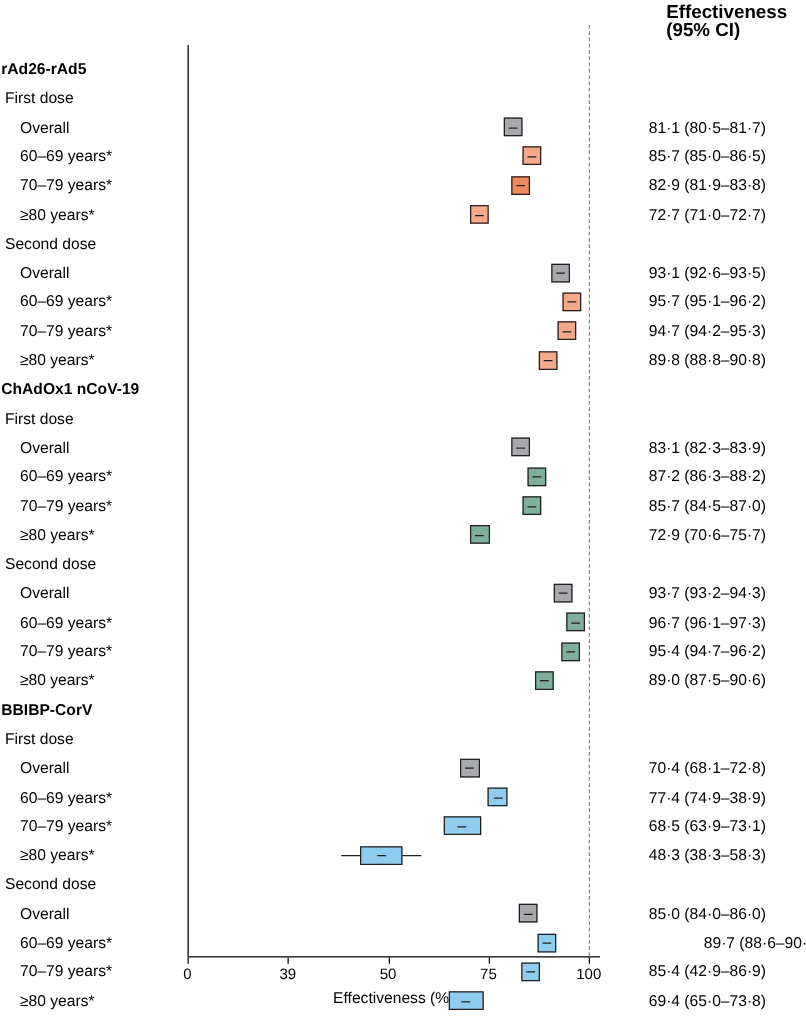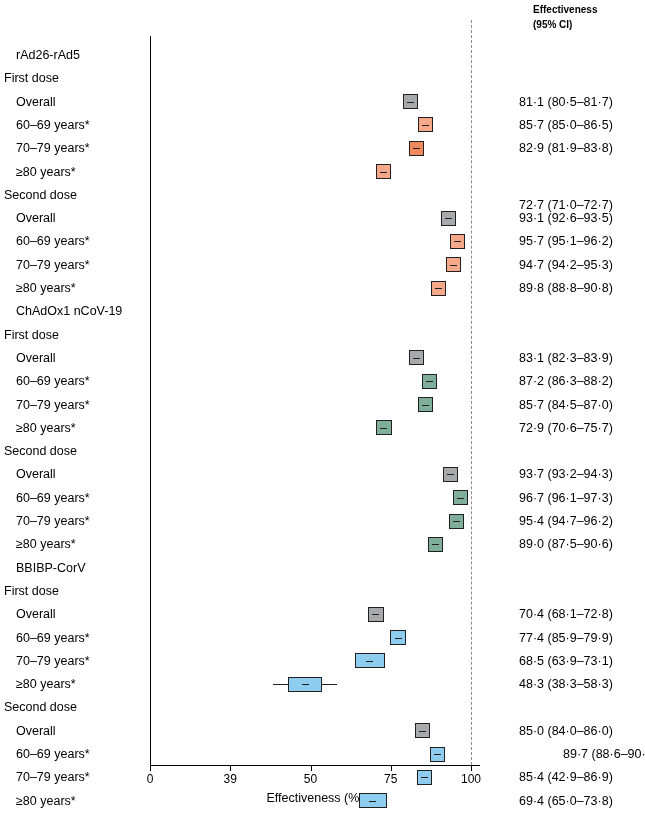--- a/index.html
+++ b/index.html
@@ -20,21 +20,21 @@
     width: 645px;
     height: 827px;
   }
   
   .eff-header {
     position: absolute;
     left: 533px;
     top: 2px;
     width: 110px;
     font-family: "Liberation Sans", sans-serif;
-    font-size: 10px;
+    font-size: 15px;
     font-weight: bold;
     line-height: 15px;
   }
   .axis-left {
     position: absolute;
     left: 150px;
     top: 36px;
     width: 1px;
     height: 729px;
     background: #000000;
@@ -81,22 +81,22 @@
   }
   
   .row-label {
     position: absolute;
     font-family: "Liberation Sans", sans-serif;
     font-size: 12.5px;
     white-space: nowrap;
     line-height: 14px;
   }
   .lvl-group {
-    font-weight: normal;
-    left: 16px;
+    font-weight: bold;
+    left: 1px;
     text-align: right;
   }
   .lvl-dose {
     left: 4px;
   }
   .lvl-item {
     left: 16px;
   }
   .row-value {
     position: absolute;
@@ -171,21 +171,21 @@
       <div class="marker" style="left: 417.597px; top: 117.4px; width: 15px; background: rgb(245, 169, 138);">
         <div class="marker-inner"></div>
       </div>
       <div class="row-label lvl-item" style="top: 141.2px;">70–79 years*</div>
       <div class="row-value" style="top: 141.2px;">82·9 (81·9–83·8)</div>
       <div class="marker-line" style="left: 412.899px; width: 6.099px; top: 148.2px;"></div>
       <div class="marker" style="left: 408.609px; top: 140.7px; width: 15px; background: rgb(240, 138, 93);">
         <div class="marker-inner"></div>
       </div>
       <div class="row-label lvl-item" style="top: 164.5px;">≥80 years*</div>
-      <div class="row-value" style="top: 164.5px; margin-top: 33px;">72·7 (71·0–72·7)</div>
+      <div class="row-value" style="top: 164.5px;">72·7 (71·0–72·7)</div>
       <div class="marker-line" style="left: 377.91px; width: 5.457px; top: 171.5px;"></div>
       <div class="marker" style="left: 375.867px; top: 164px; width: 15px; background: rgb(245, 169, 138);">
         <div class="marker-inner"></div>
       </div>
       <div class="row-label lvl-dose" style="top: 187.8px;">Second dose</div>
       <div class="row-label lvl-item" style="top: 211.1px;">Overall</div>
       <div class="row-value" style="top: 211.1px;">93·1 (92·6–93·5)</div>
       <div class="marker-line" style="left: 447.246px; width: 2.889px; top: 218.1px;"></div>
       <div class="marker" style="left: 441.351px; top: 210.6px; width: 15px; background: rgb(167, 169, 172);">
         <div class="marker-inner"></div>
@@ -261,21 +261,21 @@
       </div>
       <div class="row-label lvl-group" style="top: 560.6px;">BBIBP-CorV</div>
       <div class="row-label lvl-dose" style="top: 583.9px;">First dose</div>
       <div class="row-label lvl-item" style="top: 607.2px;">Overall</div>
       <div class="row-value" style="top: 607.2px;">70·4 (68·1–72·8)</div>
       <div class="marker-line" style="left: 368.601px; width: 15.087px; top: 614.2px;"></div>
       <div class="marker" style="left: 368.44px; top: 606.7px; width: 15.087px; background: rgb(167, 169, 172);">
         <div class="marker-inner"></div>
       </div>
       <div class="row-label lvl-item" style="top: 630.5px;">60–69 years*</div>
-      <div class="row-value" style="top: 630.5px;">77·4 (85·9–79·9)</div>
+      <div class="row-value" style="top: 630.5px;">77·4 (74·9–38·9)</div>
       <div class="marker-line" style="left: 390.429px; width: 16.05px; top: 637.5px;"></div>
       <div class="marker" style="left: 390.429px; top: 630px; width: 16.05px; background: rgb(142, 205, 240);">
         <div class="marker-inner"></div>
       </div>
       <div class="row-label lvl-item" style="top: 653.8px;">70–79 years*</div>
       <div class="row-value" style="top: 653.8px;">68·5 (63·9–73·1)</div>
       <div class="marker-line" style="left: 355.119px; width: 29.532px; top: 660.8px;"></div>
       <div class="marker" style="left: 355.119px; top: 653.3px; width: 29.532px; background: rgb(142, 205, 240);">
         <div class="marker-inner"></div>
       </div>

